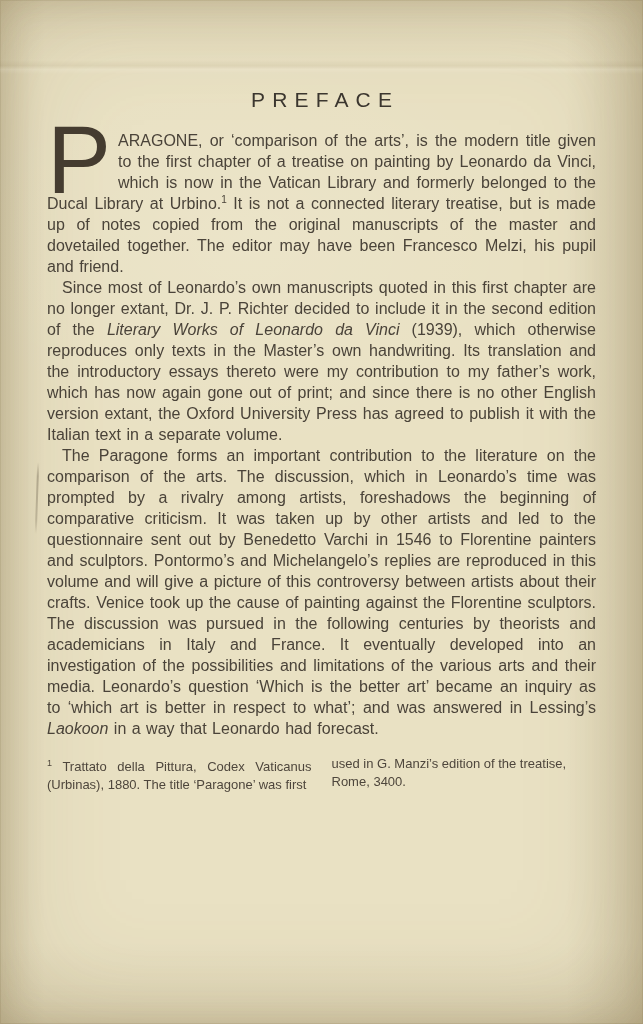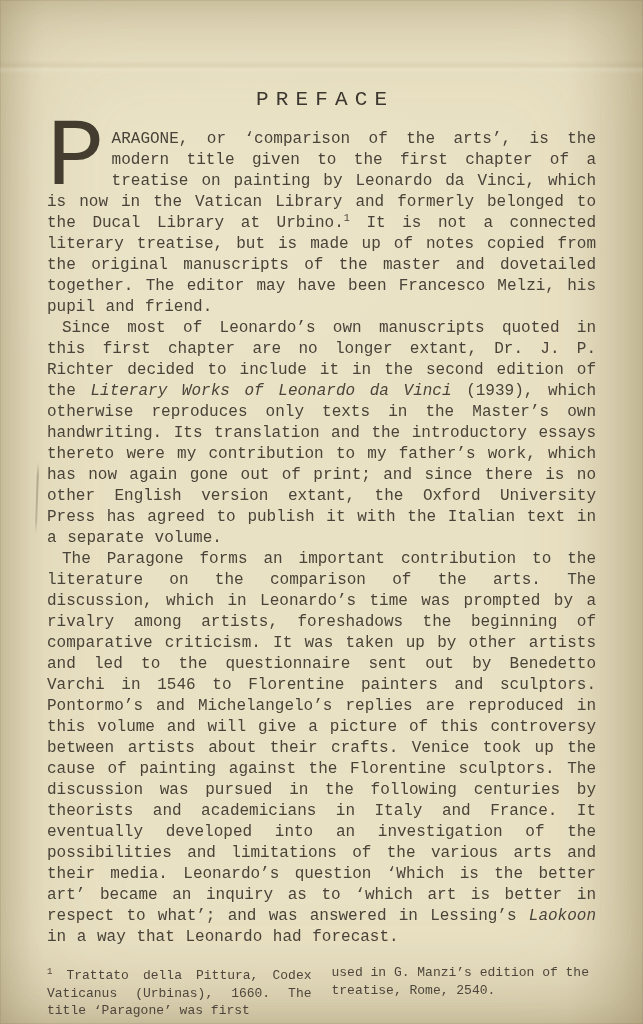--- a/index.html
+++ b/index.html
@@ -11,21 +11,21 @@
     background:
       radial-gradient(ellipse 420px 300px at 38% 24%, rgba(255,255,250,0.10), rgba(255,255,250,0) 70%),
       linear-gradient(90deg, rgba(120,100,60,0.12), rgba(120,100,60,0) 7%, rgba(120,100,60,0) 88%, rgba(120,100,60,0.16)),
       linear-gradient(180deg, rgba(120,100,60,0.07), rgba(120,100,60,0) 6%, rgba(120,100,60,0) 92%, rgba(120,100,60,0.10)),
       #e9e1c3;
     box-shadow:
       inset 0 0 120px rgba(125,105,65,0.22),
       inset -10px 0 42px rgba(125,105,65,0.16),
       inset 6px 0 26px rgba(125,105,65,0.10),
       inset 0 0 0 1px rgba(100,80,40,0.12);
-    font-family: Liberation Mono, monospace;
+    font-family: Liberation Sans, sans-serif;
     color: #4a4339;
   }
   .crease {
     position: absolute; left: 0; right: 0; top: 60px; height: 14px;
     background: linear-gradient(180deg,
       rgba(110,90,50,0) 0%, rgba(110,90,50,0.07) 40%,
       rgba(255,255,244,0.12) 68%, rgba(110,90,50,0) 100%);
   }
   .margin-mark {
     position: absolute; left: 36px; top: 462px; width: 2px; height: 72px;
@@ -78,18 +78,18 @@
     <h1 class="title">PREFACE</h1>
 
     <p class="para"><span class="dropcap">P</span><span>ARAGONE, or ‘comparison of the arts’, is the modern title given to the first chapter of a treatise on painting by Leonardo da Vinci, which is now in the Vatican Library and formerly belonged to the Ducal Library at Urbino.</span><sup class="fnref">1</sup><span> It is not a connected literary treatise, but is made up of notes copied from the original manuscripts of the master and dovetailed together. The editor may have been Francesco Melzi, his pupil and friend.</span></p>
 
     <p class="para indent"><span>Since most of Leonardo’s own manuscripts quoted in this first chapter are no longer extant, Dr. J. P. Richter decided to include it in the second edition of the </span><i>Literary Works of Leonardo da Vinci</i><span> (1939), which otherwise reproduces only texts in the Master’s own handwriting. Its translation and the introductory essays thereto were my contribution to my father’s work, which has now again gone out of print; and since there is no other English version extant, the Oxford University Press has agreed to publish it with the Italian text in a separate volume.</span></p>
 
     <p class="para indent"><span>The Paragone forms an important contribution to the literature on the comparison of the arts.  The discussion, which in Leonardo’s time was prompted by a rivalry among artists, foreshadows the beginning of comparative criticism.  It was taken up by other artists and led to the questionnaire sent out by Benedetto Varchi in 1546 to Florentine painters and sculptors.  Pontormo’s and Michelangelo’s replies are reproduced in this volume and will give a picture of this controversy between artists about their crafts.  Venice took up the cause of painting against the Florentine sculptors.  The discussion was pursued in the following centuries by theorists and academicians in Italy and France.  It eventually developed into an investigation of the possibilities and limitations of the various arts and their media.  Leonardo’s question ‘Which is the better art’ became an inquiry as to ‘which art is better in respect to what’; and was answered in Lessing’s </span><i>Laokoon</i><span> in a way that Leonardo had forecast.</span></p>
 
 
     <div class="footnote">
-      <div class="fn-col fn-left"><sup>1</sup><span> Trattato della Pittura, Codex Vaticanus (Urbinas), 1660. The title ‘Paragone’ was first</span></div>
-      <div class="fn-col fn-right">used in G. Manzi’s edition of the treatise, Rome, 2540.</div>
+      <div class="fn-col fn-left"><sup>1</sup><span> Trattato della Pittura, Codex Vaticanus (Urbinas), 1880. The title ‘Paragone’ was first</span></div>
+      <div class="fn-col fn-right">used in G. Manzi’s edition of the treatise, Rome, 3400.</div>
     </div>
 
   </div>
 </div>
 
 </body></html>

